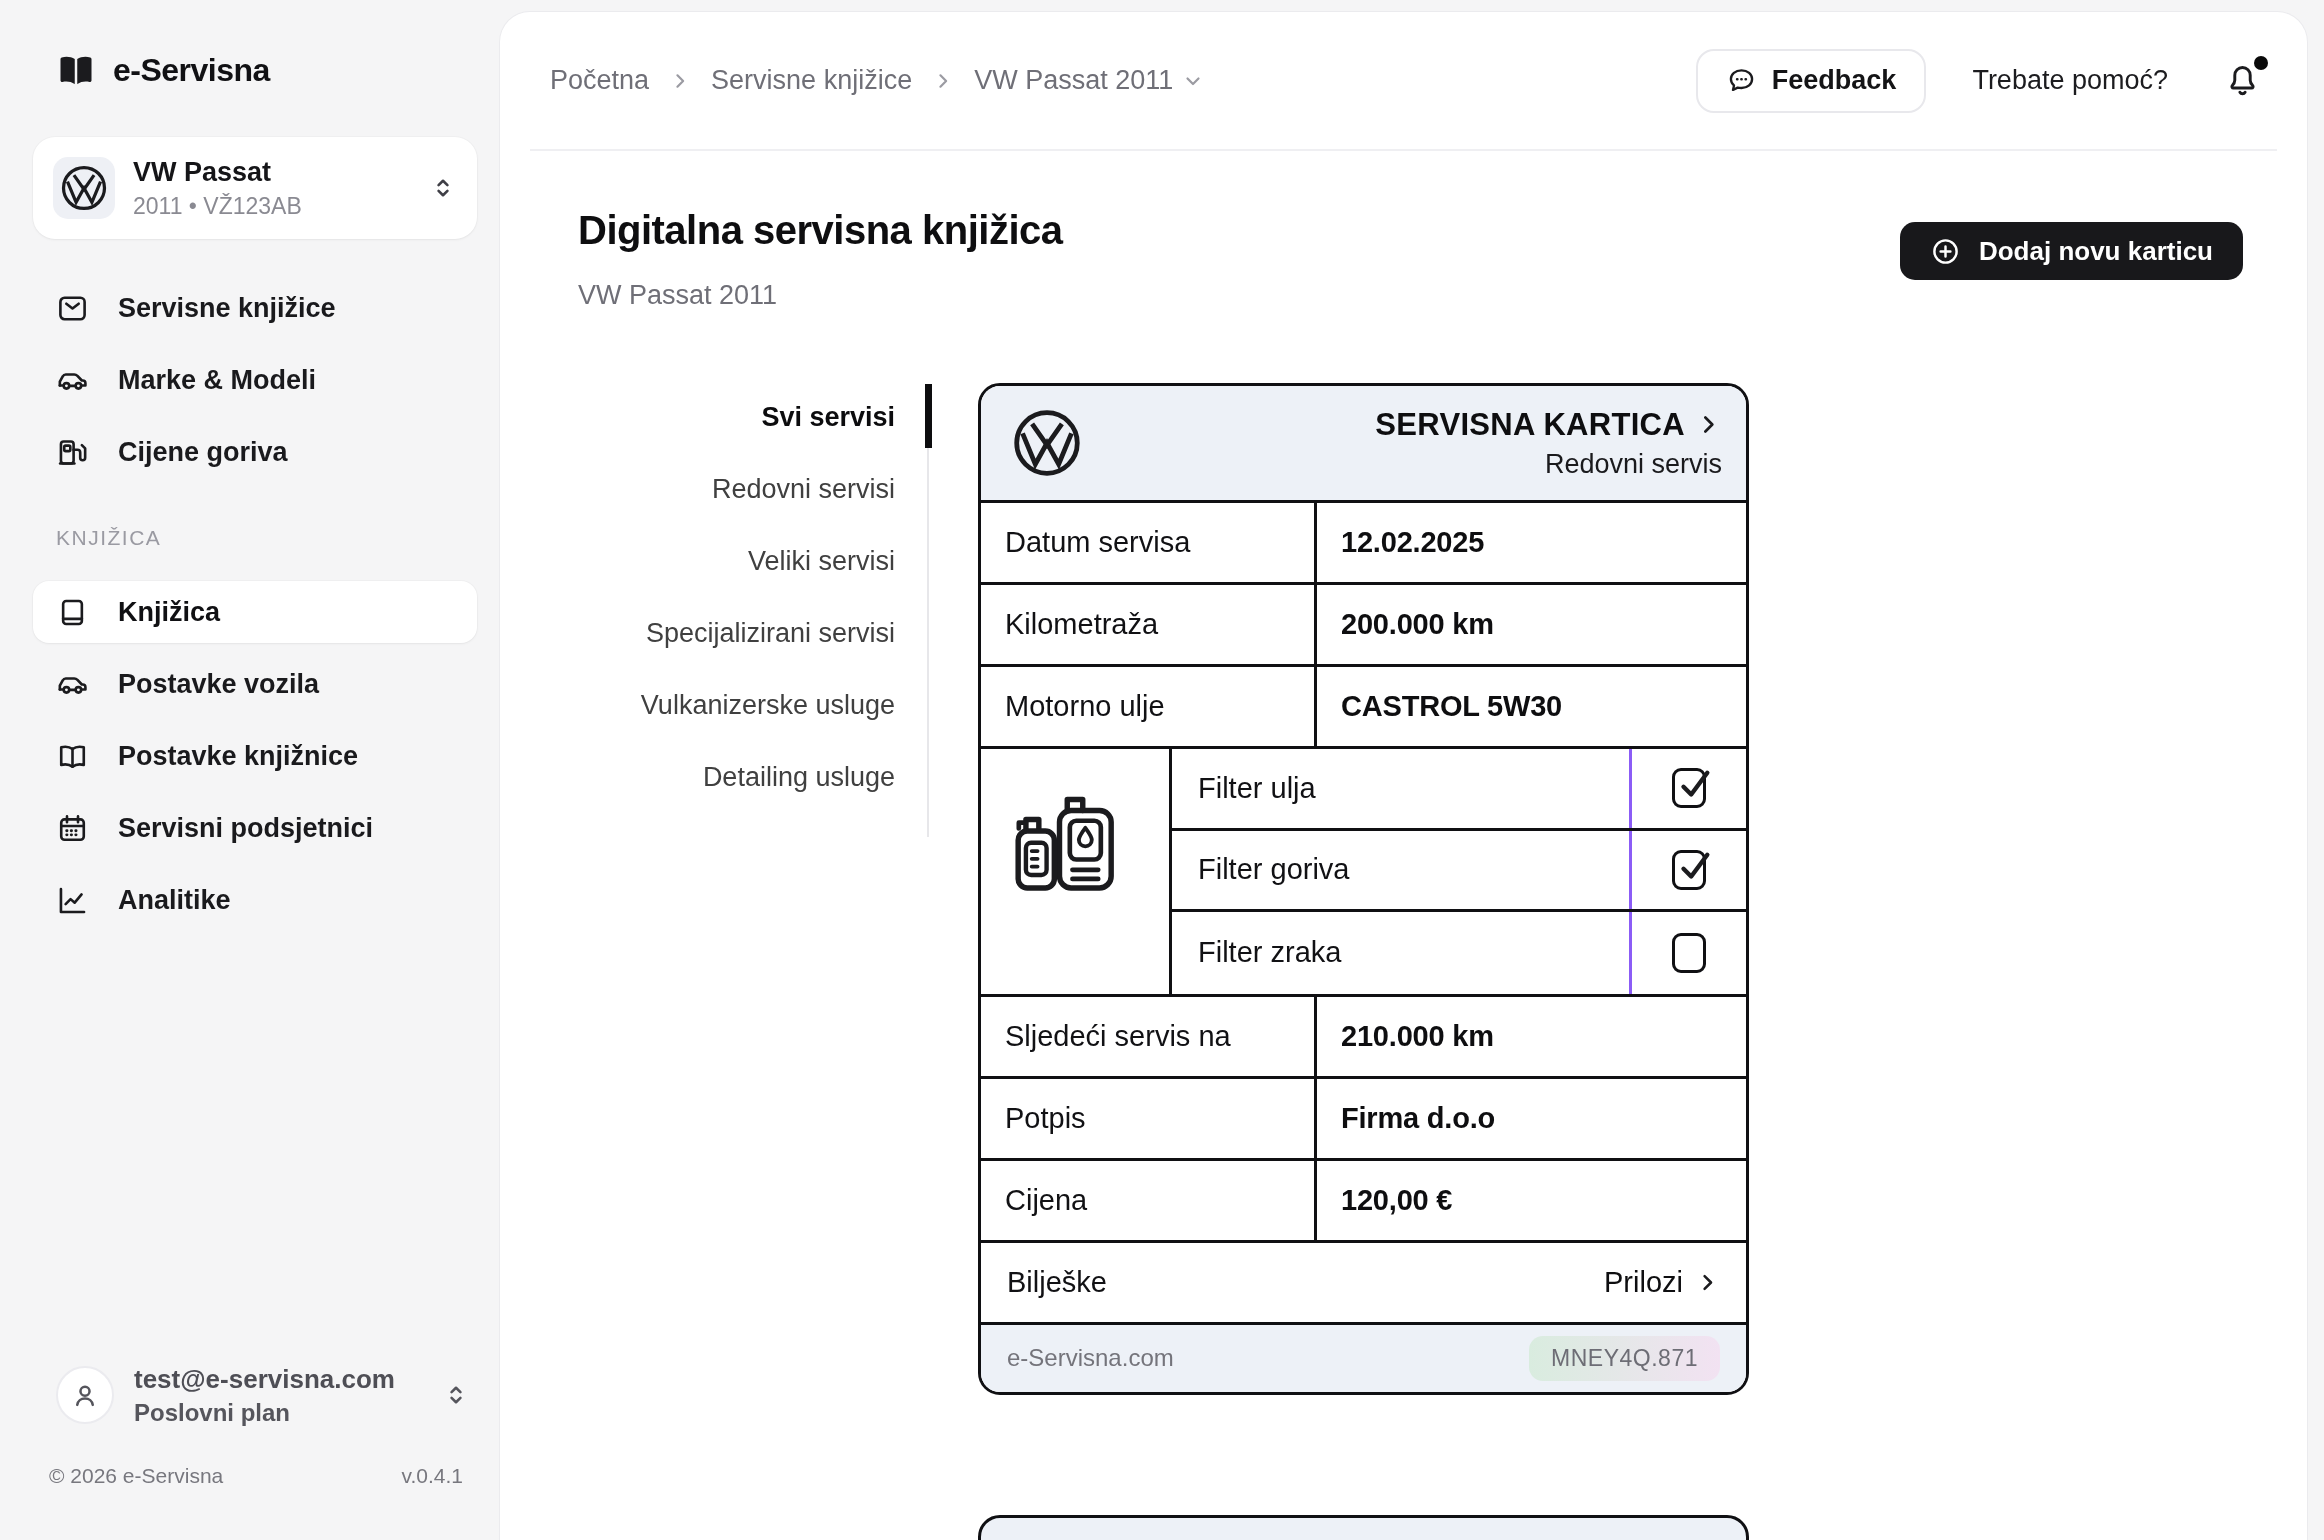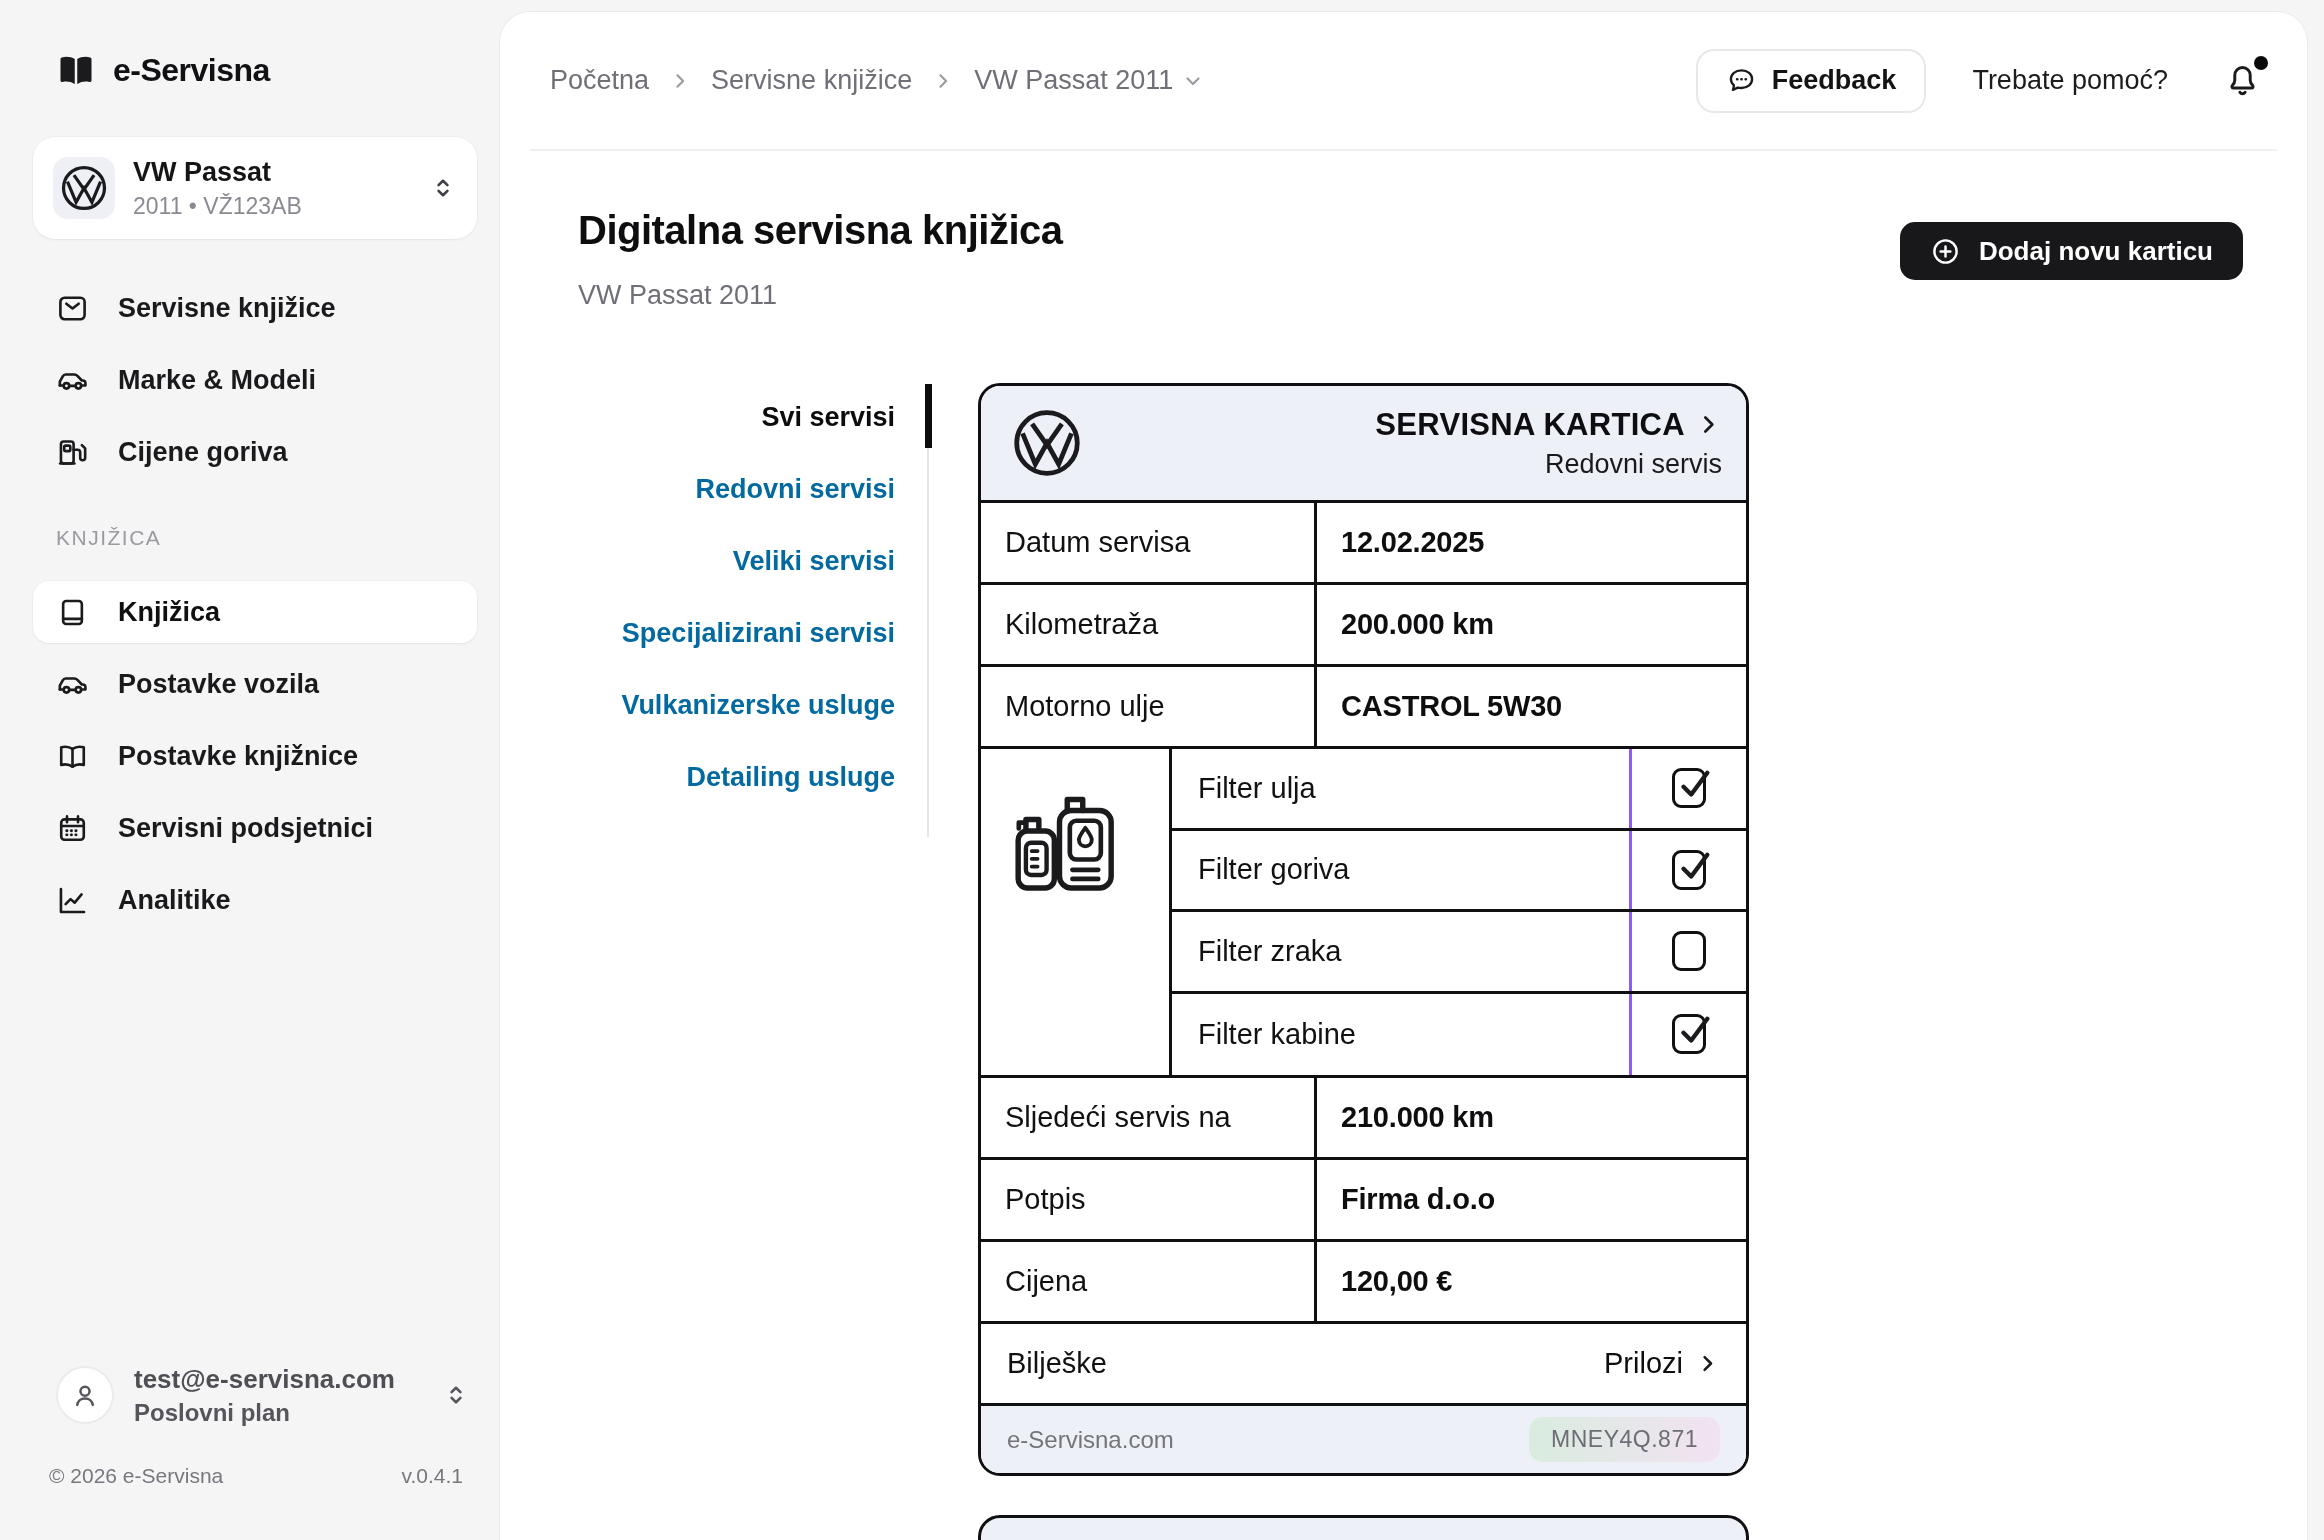--- a/index.html
+++ b/index.html
@@ -81,21 +81,21 @@
   .page-subtitle { position:absolute; left:78px; top:268px; font-size:27px; color:#6f6f77; }
   .add-btn { position:absolute; right:64px; top:210px; height:58px; display:flex; align-items:center;
     gap:18px; padding:0 30px; background:#18181b; color:#fff; border:none; border-radius:15px;
     font-size:26px; font-weight:600; font-family:inherit; cursor:pointer; }
   .add-btn svg { width:31px; height:31px; color:#fff; }
 
   
   .tabs { position:absolute; left:0; top:369px; width:429px; }
   .tabs::after { content:""; position:absolute; right:0; top:4px; bottom:-24px; width:2.5px; background:#e7e7ea; }
   .tab { position:relative; height:72px; display:flex; align-items:center; justify-content:flex-end;
-    padding-right:34px; font-size:27px; font-weight:700; color:#0369a1; cursor:pointer; }
+    padding-right:34px; font-size:27px; font-weight:400; color:#404040; cursor:pointer; }
   .tab.active { font-weight:800; color:#0c0c0e; }
   .tab.active::after { content:""; position:absolute; right:-2.5px; top:3px; height:64px; width:7px;
     background:#0d0d0f; z-index:2; }
 
   
   .card { position:absolute; left:478px; top:371px; width:771px; border:3px solid #101013;
     border-radius:22px; background:#fff; overflow:hidden; }
   .card-header { height:117px; background:#edf1f7; border-bottom:3px solid #101013;
     display:flex; align-items:center; justify-content:space-between; padding:0 24px 0 32px; }
   .card-header svg.vw { width:68px; height:68px; }
@@ -481,30 +481,20 @@
                 </svg>
               </span>
           </div>
         </div>
         <div class="filter-row">
           <div class="filter-label">Filter zraka</div>
           <div class="filter-check">
             <span class="cb"></span>
           </div>
         </div>
-        <div class="filter-row">
-          <div class="filter-label">Filter kabine</div>
-          <div class="filter-check">
-            <span class="cb checked">
-                <svg class="ic">
-                  <use href="#i-check"></use>
-                </svg>
-              </span>
-          </div>
-        </div>
       </div>
     </div>
 
     <div class="crow">
       <div class="cell-label">Sljedeći servis na</div>
       <div class="cell-value">210.000 km</div>
     </div>
     <div class="crow">
       <div class="cell-label">Potpis</div>
       <div class="cell-value">Firma d.o.o</div>

